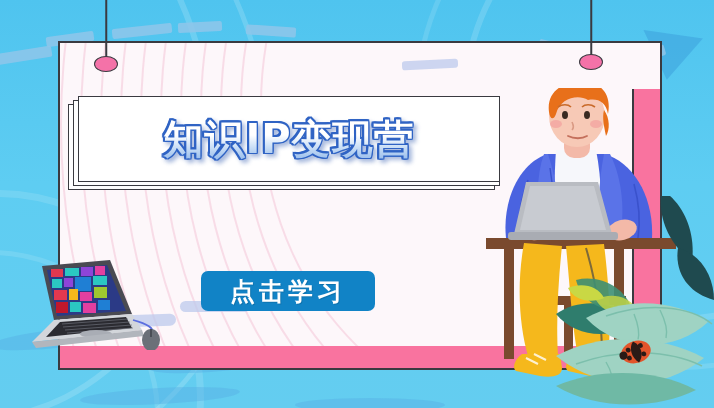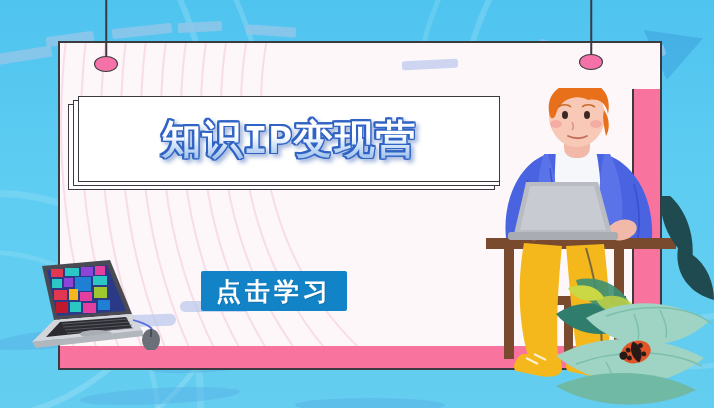--- a/index.html
+++ b/index.html
@@ -81,21 +81,21 @@
      transform:translateX(-50%);}
   .pin .ball{position:absolute;left:50%;width:22px;height:14px;background:#f472a8;
      border:1.5px solid #3a3a40;border-radius:50%;transform:translateX(-50%);}
   #pin1{left:106px;top:0;}
   #pin1 .wire{height:62px;}
   #pin1 .ball{top:56px;}
   #pin2{left:591px;top:0;}
   #pin2 .wire{height:60px;}
   #pin2 .ball{top:54px;}
   
-  .card{position:absolute;background:#ffffff;border:1.5px solid #3a3a40;font-family:Liberation Mono, monospace;}
+  .card{position:absolute;background:#ffffff;border:1.5px solid #3a3a40;}
   #card3{left:68px;top:104px;width:425px;height:84px;}
   #card2{left:73px;top:100px;width:425px;height:84px;}
   #card1{left:78px;top:96px;width:420px;height:84px;
      display:flex;align-items:center;justify-content:center;}
   #main-title{
     font-size:40px;font-weight:bold;letter-spacing:1px;white-space:nowrap;
     color:#ffffff;
     background:linear-gradient(180deg,#ffffff 0%,#ffffff 42%,#cfe2f7 62%,#7ba9e6 100%);
     -webkit-background-clip:text;background-clip:text;
     -webkit-text-fill-color:transparent;
@@ -107,22 +107,22 @@
   
   #subtitle{
     position:absolute;left:62px;top:196px;width:450px;
     font-size:35px;font-weight:bold;letter-spacing:0px;white-space:nowrap;
     background:linear-gradient(180deg,#1c3f8f 0%,#2f63c4 35%,#5e9ce0 70%,#9fc8ef 100%);
     -webkit-background-clip:text;background-clip:text;
     -webkit-text-fill-color:transparent;color:transparent;
   }
   
   #cta{
-    position:absolute;left:201px;top:271px;width:146px;height:40px;
-    background:#1183c6;border-radius:2px;
+    position:absolute;left:201px;top:271px;width:174px;height:40px;
+    background:#1183c6;border-radius:7px;
     display:flex;align-items:center;justify-content:center;
     cursor:pointer;
   }
   #cta-label{color:#ffffff;font-size:25px;font-weight:bold;letter-spacing:4px;
      white-space:nowrap;text-shadow:1px 1px 0 rgba(0,0,0,.12);}
   
   #laptop{position:absolute;left:14px;top:258px;width:150px;height:92px;}
   
   #person{position:absolute;left:486px;top:88px;width:190px;height:290px;}
   

